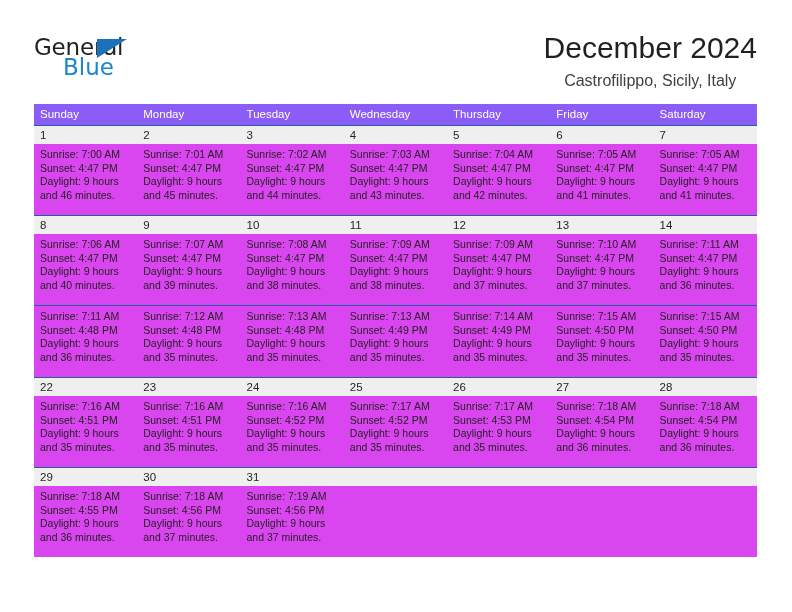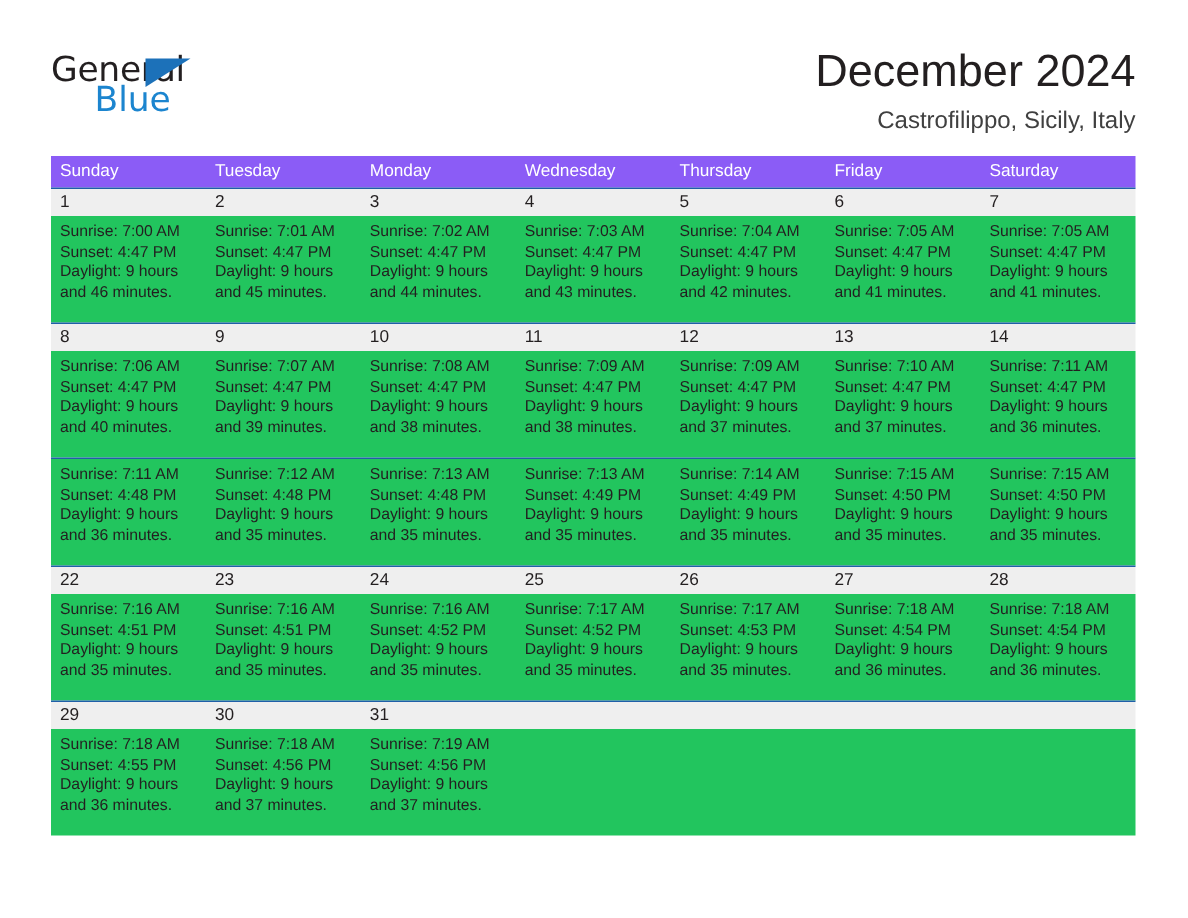--- a/index.html
+++ b/index.html
@@ -67,21 +67,21 @@
     color: #1c85cf;
     font-family: "DejaVu Sans", sans-serif;
     font-weight: 400;
     line-height: 23px;
   }
 
   .title-block {
     position: absolute;
     right: 35px;
     top: 30px;
-    text-align: right;
+    text-align: center;
   }
   .cal-title {
     font-size: 30px;
     font-weight: 400;
     color: #231f20;
     line-height: 36px;
     white-space: nowrap;
   }
   .cal-subtitle {
     margin-top: 6px;
@@ -136,21 +136,21 @@
     box-sizing: border-box;
     padding-left: 6px;
     font-size: 11.5px;
     line-height: 18px;
     color: #231f20;
   }
   .detail-row {
     display: flex;
     width: 723px;
     height: 71px;
-    background: #22c55e;
+    background: #d946ef;
   }
   .cell {
     width: 103.28px;
     box-sizing: border-box;
     padding: 4px 5px 0 6px;
   }
   .cell-line {
     font-size: 10.5px;
     line-height: 13.6px;
     color: #231f20;
@@ -174,22 +174,22 @@
       <div class="cal-title">December 2024</div>
       <div class="cal-subtitle">Castrofilippo, Sicily, Italy</div>
     </div>
 
   </div>
 
   <div class="calendar">
 
     <div class="weekdays">
       <div class="weekday">Sunday</div>
+      <div class="weekday">Monday</div>
       <div class="weekday">Tuesday</div>
-      <div class="weekday">Monday</div>
       <div class="weekday">Wednesday</div>
       <div class="weekday">Thursday</div>
       <div class="weekday">Friday</div>
       <div class="weekday">Saturday</div>
     </div>
 
     <div class="week">
       <div class="week-sep"></div>
       <div class="daynum-band">
         <div class="daynum">1</div>

